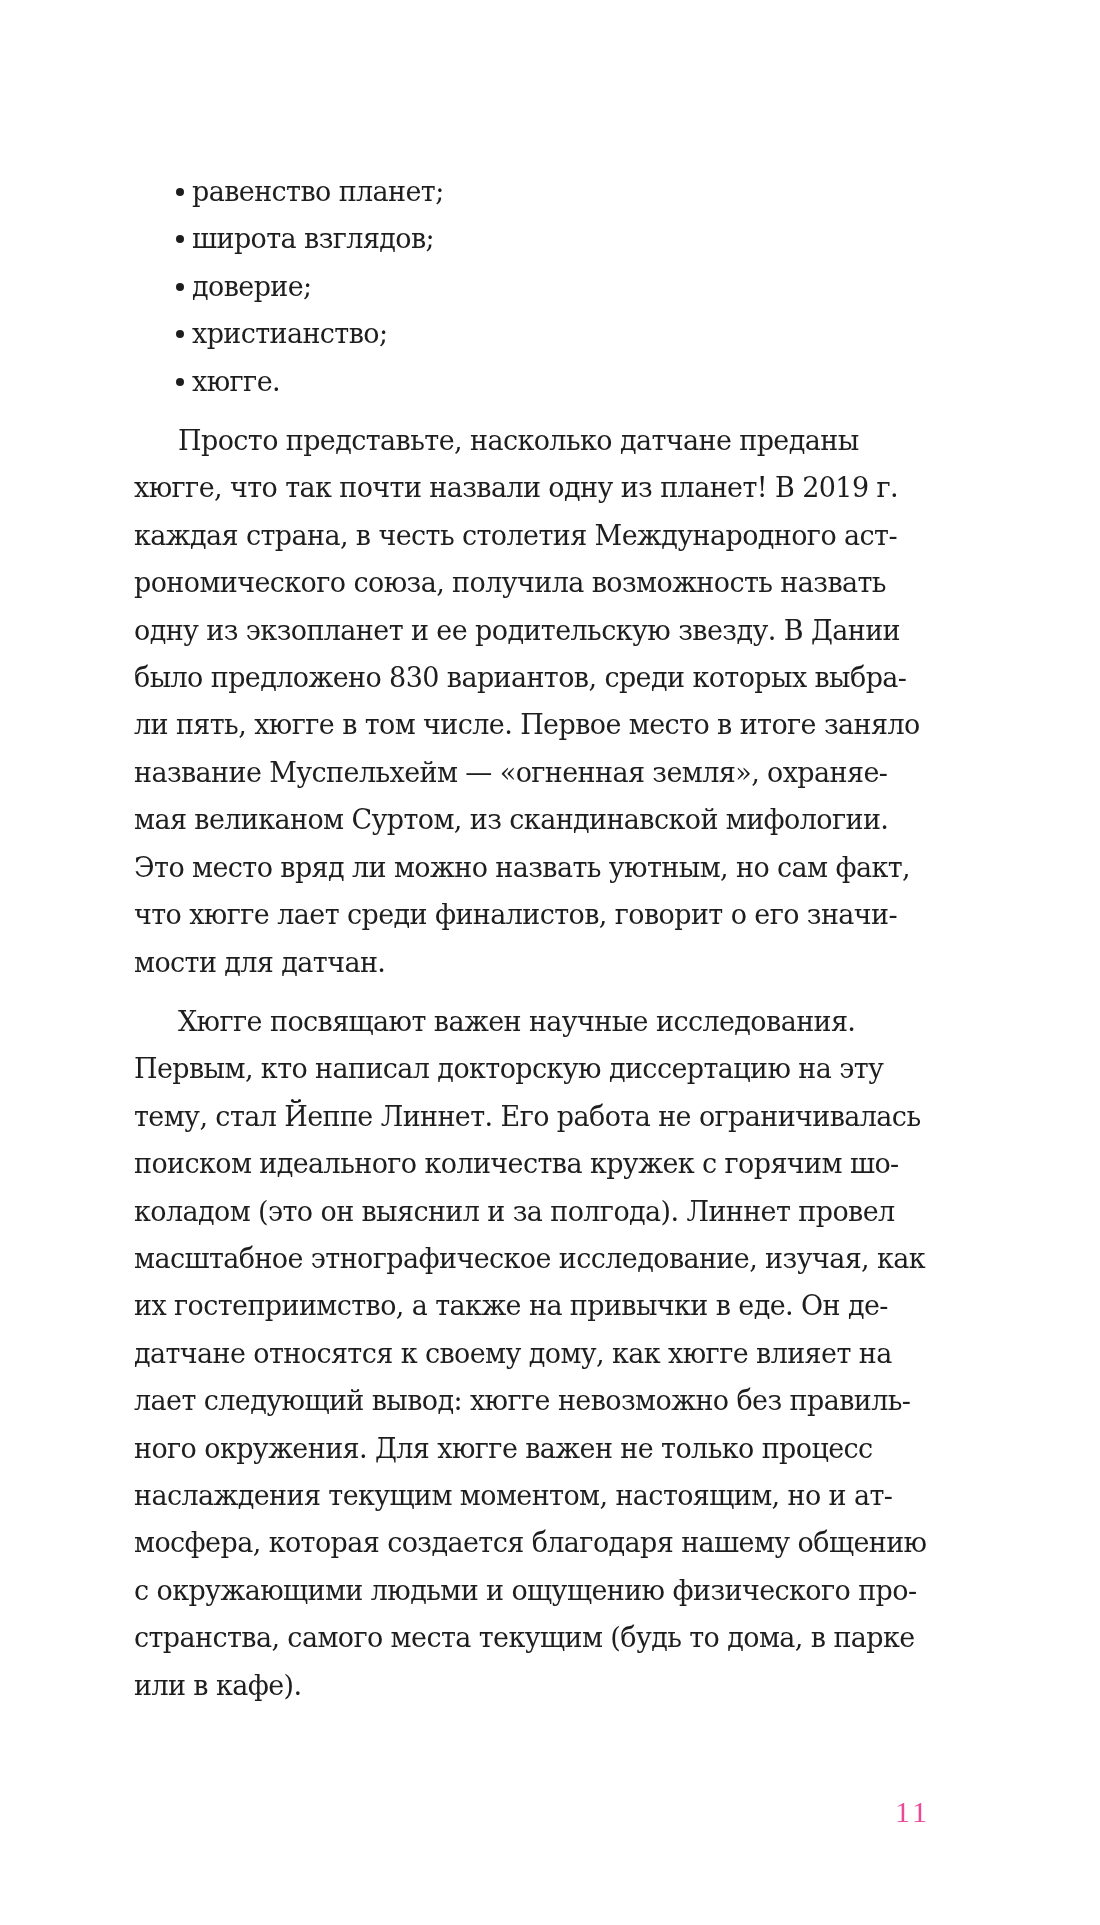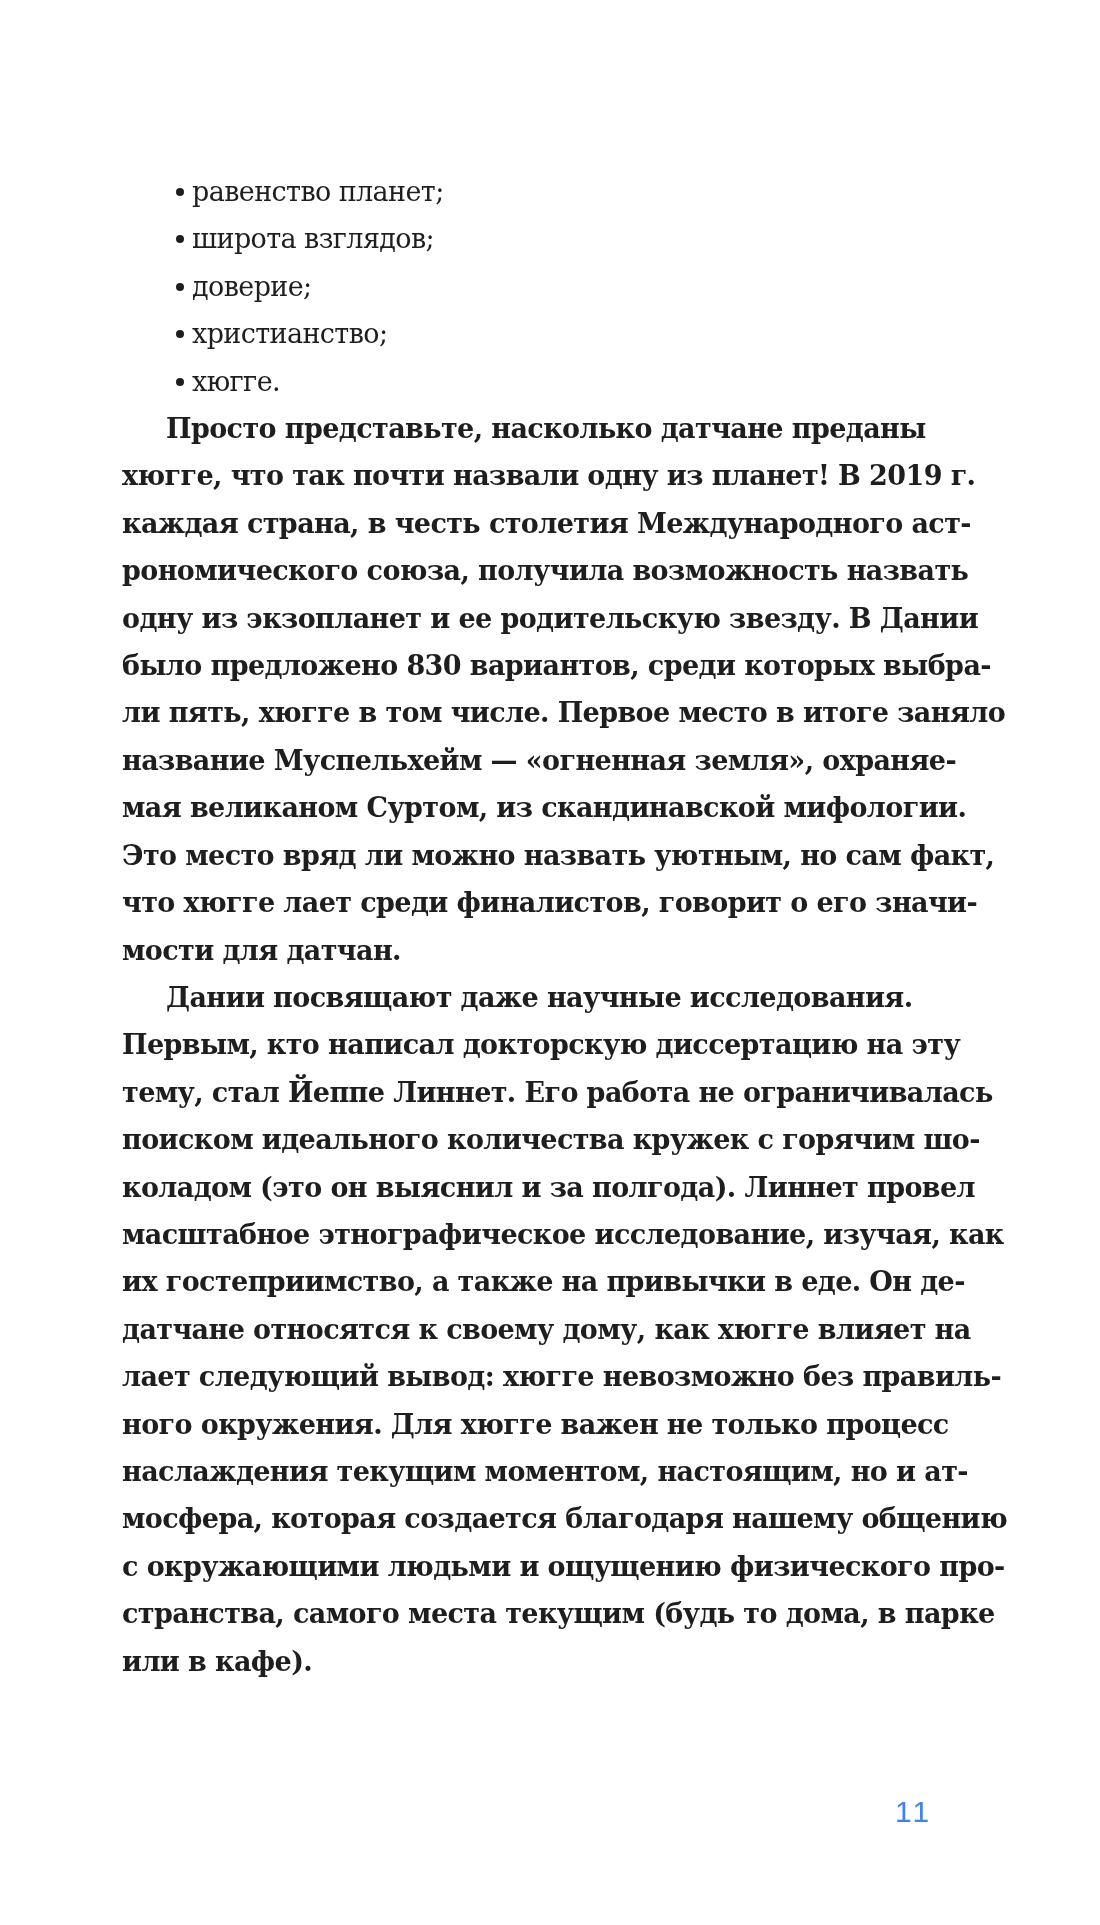--- a/index.html
+++ b/index.html
@@ -11,27 +11,27 @@
   .page-body {
     position: absolute; left: 122px; top: 168px; width: 820px;
     font-size: 27px; line-height: 47.4px; letter-spacing: -0.6px;
   }
   .bullet-list { list-style: none; margin: 0; padding: 0; }
   .bullet-item { position: relative; padding-left: 70px; white-space: nowrap; }
   .bullet-dot {
     position: absolute; left: 54px; top: 20px; width: 8px; height: 8px;
     border-radius: 50%; background: #1e1e1e;
   }
-  .paragraph { margin: 0; font-weight: bold; }
+  .paragraph { margin: 12px; }
   .line { display: block; white-space: nowrap; }
   .line.indent { padding-left: 44px; }
   .page-number {
     position: absolute; left: 895px; top: 1795px;
-    font-family: Liberation Sans, sans-serif;
-    font-size: 30px; letter-spacing: 3px; color: #3b82f6;
+    font-family: Liberation Serif, serif;
+    font-size: 30px; letter-spacing: 3px; color: #ec4899;
   }
 </style>
 </head>
 <body>
 
 <div class="page-body">
   <ul class="bullet-list">
     <li class="bullet-item"><span class="bullet-dot"></span><span>равенство планет;</span></li>
     <li class="bullet-item"><span class="bullet-dot"></span><span>широта взглядов;</span></li>
     <li class="bullet-item"><span class="bullet-dot"></span><span>доверие;</span></li>
@@ -48,21 +48,21 @@
     <span class="line">было предложено 830 вариантов, среди которых выбра-</span>
     <span class="line">ли пять, хюгге в том числе. Первое место в итоге заняло</span>
     <span class="line">название Муспельхейм — «огненная земля», охраняе-</span>
     <span class="line">мая великаном Суртом, из скандинавской мифологии.</span>
     <span class="line">Это место вряд ли можно назвать уютным, но сам факт,</span>
     <span class="line">что хюгге лает среди финалистов, говорит о его значи-</span>
     <span class="line">мости для датчан.</span>
   </p>
 
   <p class="paragraph">
-    <span class="line indent">Дании посвящают даже научные исследования.</span>
+    <span class="line indent">Хюгге посвящают важен научные исследования.</span>
     <span class="line">Первым, кто написал докторскую диссертацию на эту</span>
     <span class="line">тему, стал Йеппе Линнет. Его работа не ограничивалась</span>
     <span class="line">поиском идеального количества кружек с горячим шо-</span>
     <span class="line">коладом (это он выяснил и за полгода). Линнет провел</span>
     <span class="line">масштабное этнографическое исследование, изучая, как</span>
     <span class="line">их гостеприимство, а также на привычки в еде. Он де-</span>
     <span class="line">датчане относятся к своему дому, как хюгге влияет на</span>
     <span class="line">лает следующий вывод: хюгге невозможно без правиль-</span>
     <span class="line">ного окружения. Для хюгге важен не только процесс</span>
     <span class="line">наслаждения текущим моментом, настоящим, но и ат-</span>

